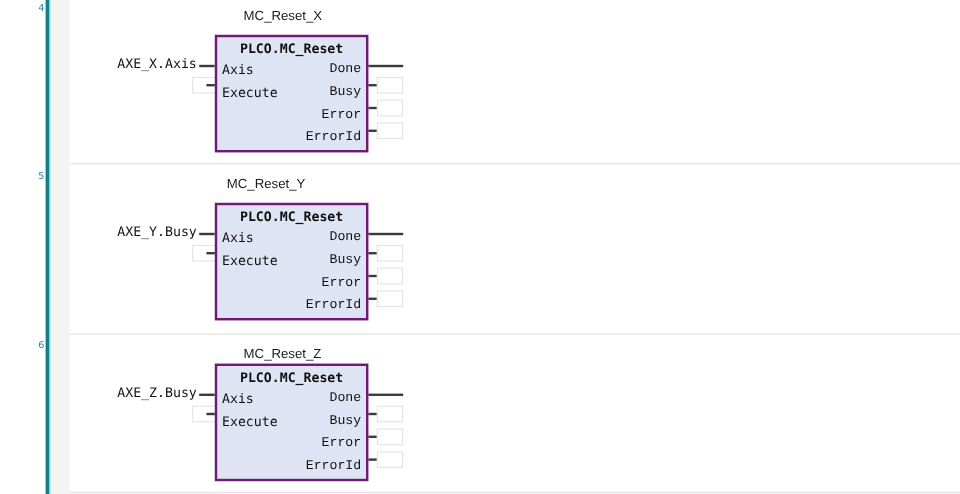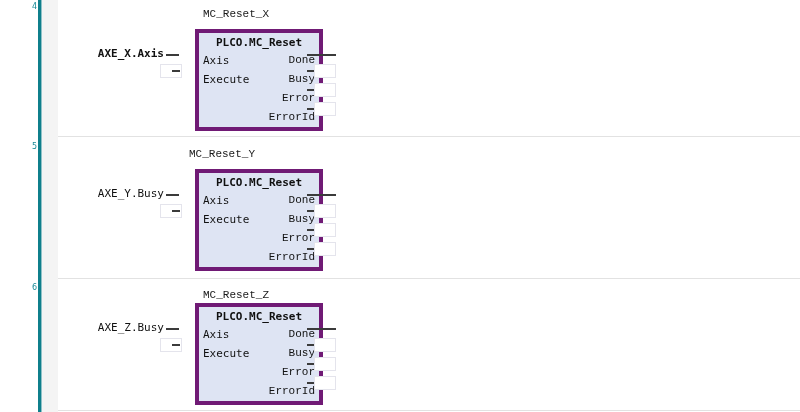--- a/index.html
+++ b/index.html
@@ -75,33 +75,32 @@
     text-align: right;
     font-family: "DejaVu Sans", "Liberation Sans", sans-serif;
     font-size: 8px;
     color: #1a8a97;
     line-height: 9px;
   }
 
   
   .fb-instance-name {
     position: absolute;
-    font-family: Liberation Mono, monospace;
+    font-family: Liberation Sans, sans-serif;
     font-size: 11px;
     color: #1a1a1a;
     white-space: nowrap;
     letter-spacing: 0px;
   }
   .fb-box {
     position: absolute;
     width: 128px;
     background: #dee4f3;
-    border: 4px solid #701a75;
+    border: 2px solid #701a75;
     box-sizing: border-box;
-    margin-left: 16px;
   }
   .fb-type {
     text-align: center;
     font-weight: bold;
     font-size: 11px;
     color: #101010;
     padding-top: 3px;
     padding-bottom: 2px;
     white-space: nowrap;
     letter-spacing: 0px;
@@ -165,21 +164,21 @@
 
   <div class="gutter-strip"></div>
   <div class="rail"></div>
   <div class="rail-edge"></div>
 
   <div class="rung" style="top:0px;height:138px;">
     <div class="rung-number" style="top:2px;">4</div>
 
     <div class="fb-instance-name" style="left:203px;top:8px;">MC_Reset_X</div>
 
-    <div class="operand-label" style="left:64px;top:47px;width:100px;font-weight:bold;">AXE_X.Axis</div>
+    <div class="operand-label" style="left:64px;top:47px;width:100px;">AXE_X.Axis</div>
     <div class="wire" style="left:166px;top:54px;width:13px;"></div>
 
     <div class="empty-slot" style="left:160px;top:64px;"></div>
     <div class="wire-stub" style="left:172px;top:70px;width:8px;"></div>
 
     <div class="fb-box" style="left:179px;top:29px;">
       <div class="fb-type">PLCO.MC_Reset</div>
       <div class="fb-pins">
         <div class="pin-row">
           <span class="pin-in">Axis</span>

